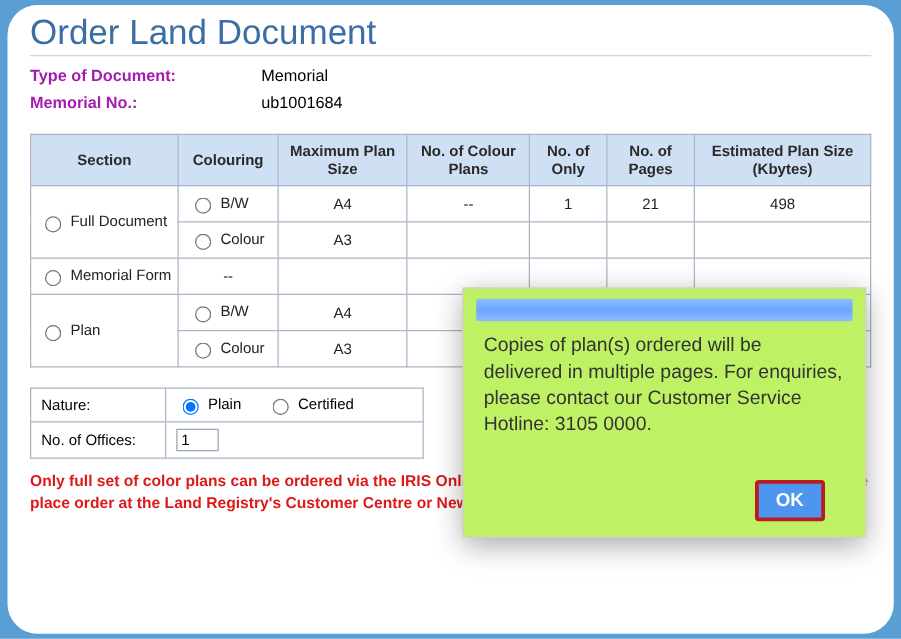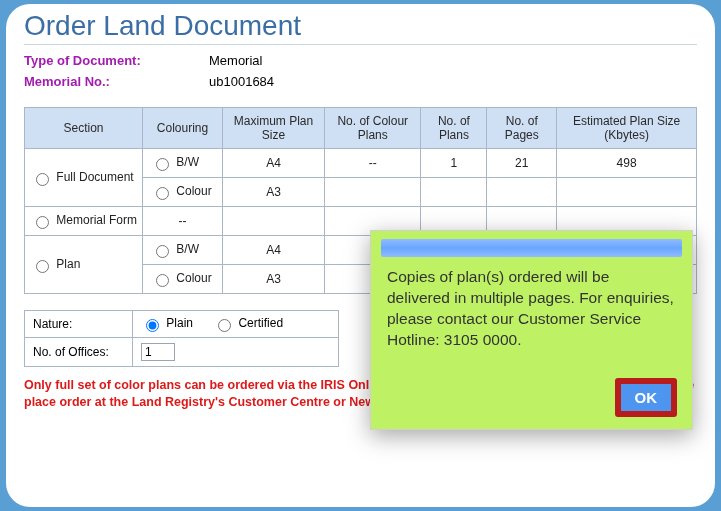--- a/index.html
+++ b/index.html
@@ -40,21 +40,21 @@
   }
   table.grid th, table.grid td {
     border: 1px solid #aab6c6;
     padding: 6px 4px;
     text-align: center;
     font-size: 12px;
     color: #222;
   }
   table.grid th {
     background: #cfe0f4;
-    font-weight: normal;
+    font-weight: bold;
     color: #2a2a2a;
     height: 40px;
   }
   .section-cell { width: 118px; padding-left: 6px !important; text-align: left !important; }
   .col-colouring { width: 80px; text-align: left !important; padding-left: 8px !important; }
   .radio { vertical-align: middle; margin-right: 4px; }
   .bottom-block { margin-top: 16px; }
   table.opts {
     border-collapse: collapse;
   }
@@ -92,24 +92,24 @@
   }
   .modal-text {
     margin-top: 10px;
     font-size: 15.5px;
     color: #333;
     line-height: 1.35;
     padding: 0 6px;
   }
   .ok-btn {
     position: absolute;
-    right: 15px; bottom: 12px;
+    right: 32px; bottom: 12px;
     background: #4e95ef;
     color: #fff;
-    border: 6px solid #b91c1c;
+    border: 3px solid #b91c1c;
     font-size: 15px;
     font-weight: bold;
     padding: 5px 14px;
     border-radius: 3px;
     cursor: pointer;
   }
 </style>
 </head>
 <body>
 
@@ -126,21 +126,21 @@
     <div class="meta-value">ub1001684</div>
   </div>
 
   <table class="grid">
     <thead>
       <tr>
         <th>Section</th>
         <th>Colouring</th>
         <th>Maximum Plan Size</th>
         <th>No. of Colour Plans</th>
-        <th>No. of Plans</th>
+        <th>No. of Only</th>
         <th>No. of Pages</th>
         <th>Estimated Plan Size (Kbytes)</th>
       </tr>
     </thead>
     <tbody>
 
       <tr>
         <td rowspan="2" class="section-cell">
           <input type="radio" name="section" class="radio" style="">
           <span>Full Document</span>

